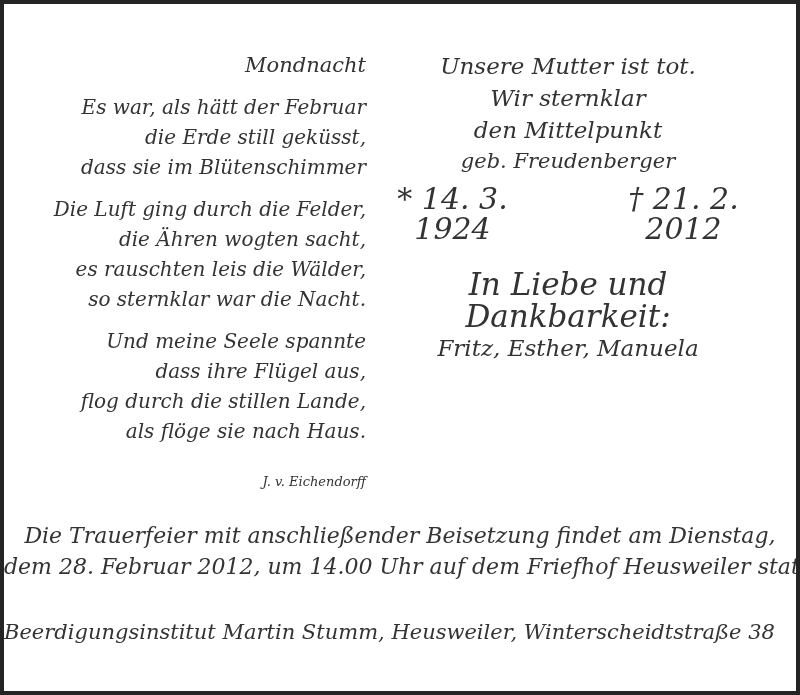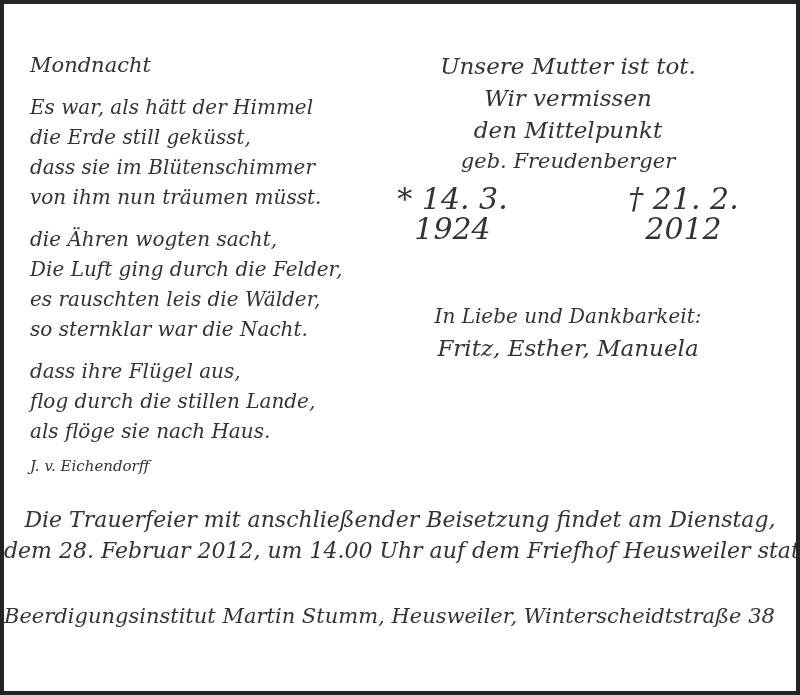--- a/index.html
+++ b/index.html
@@ -13,40 +13,40 @@
     font-family: "DejaVu Serif", serif;
     font-style: italic;
     color: #333333;
   }
   .layout {
     display: flex;
     padding: 46px 26px 0 26px;
   }
   .left-col {
     width: 336px;
-    text-align: left;
+    text-align: right;
   }
   .right-col {
     flex: 1;
     text-align: center;
   }
   .poem-title {
     font-size: 21px;
     line-height: 30px;
     margin-bottom: 6px;
   }
   .stanza { margin-top: 12px; }
   .poem-line {
     font-size: 20px;
     line-height: 30px;
     white-space: nowrap;
   }
   .poem-author {
-    margin-top: 6px;
-    font-size: 15px;
+    margin-top: 22px;
+    font-size: 13px;
     line-height: 28px;
   }
   .intro-line {
     font-size: 23px;
     line-height: 32px;
     white-space: nowrap;
   }
   .deceased-name {
     margin-top: 26px;
     font-size: 54px;
@@ -59,22 +59,22 @@
   }
   .dates-row {
     margin-top: 8px;
     display: flex;
     justify-content: center;
     gap: 58px;
     font-size: 30px;
     line-height: 30px;
   }
   .farewell {
-    margin-top: 56px;
-    font-size: 20px;
+    margin-top: 24px;
+    font-size: 31px;
     line-height: 32px;
   }
   .mourners {
     font-size: 23px;
     line-height: 32px;
   }
   .funeral-info {
     margin-top: 24px;
     text-align: center;
   }
@@ -93,46 +93,46 @@
 </style>
 </head>
 <body>
 
 <div class="layout">
 
   <div class="left-col">
     <div class="poem-title">Mondnacht</div>
 
     <div class="stanza">
-      <div class="poem-line">Es war, als hätt der Himmel</div>
+      <div class="poem-line">Es war, als hätt der Februar</div>
       <div class="poem-line">die Erde still geküsst,</div>
       <div class="poem-line">dass sie im Blütenschimmer</div>
-      <div class="poem-line">von ihm nun träumen müsst.</div>
     </div>
 
     <div class="stanza">
+      <div class="poem-line">Die Luft ging durch die Felder,</div>
       <div class="poem-line">die Ähren wogten sacht,</div>
-      <div class="poem-line">Die Luft ging durch die Felder,</div>
       <div class="poem-line">es rauschten leis die Wälder,</div>
       <div class="poem-line">so sternklar war die Nacht.</div>
     </div>
 
     <div class="stanza">
+      <div class="poem-line">Und meine Seele spannte</div>
       <div class="poem-line">dass ihre Flügel aus,</div>
       <div class="poem-line">flog durch die stillen Lande,</div>
       <div class="poem-line">als flöge sie nach Haus.</div>
     </div>
 
     <div class="poem-author">J. v. Eichendorff</div>
   </div>
 
   <div class="right-col">
     <div>
       <div class="intro-line">Unsere Mutter ist tot.</div>
-      <div class="intro-line">Wir vermissen</div>
+      <div class="intro-line">Wir sternklar</div>
       <div class="intro-line">den Mittelpunkt</div>
     </div>
 
     <div class="maiden-name">geb. Freudenberger</div>
 
     <div class="dates-row">
       <span>* 14. 3. 1924</span>
       <span>† 21. 2. 2012</span>
     </div>
 

